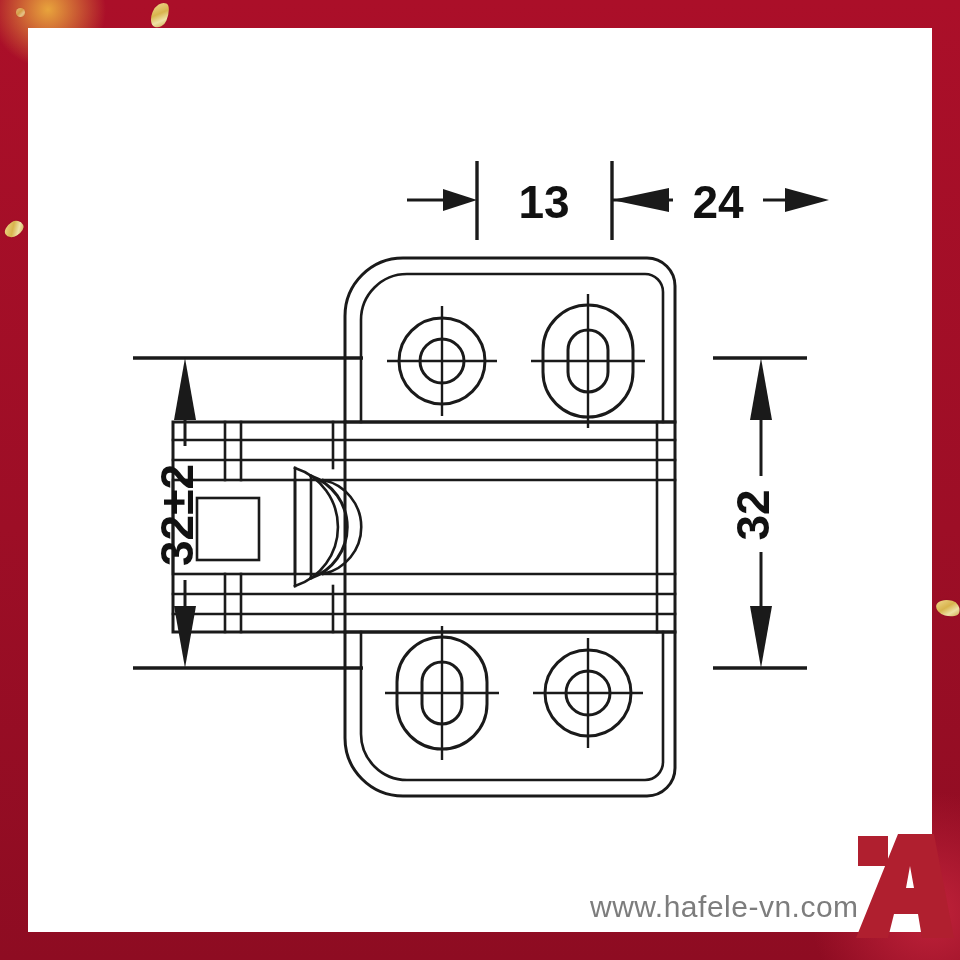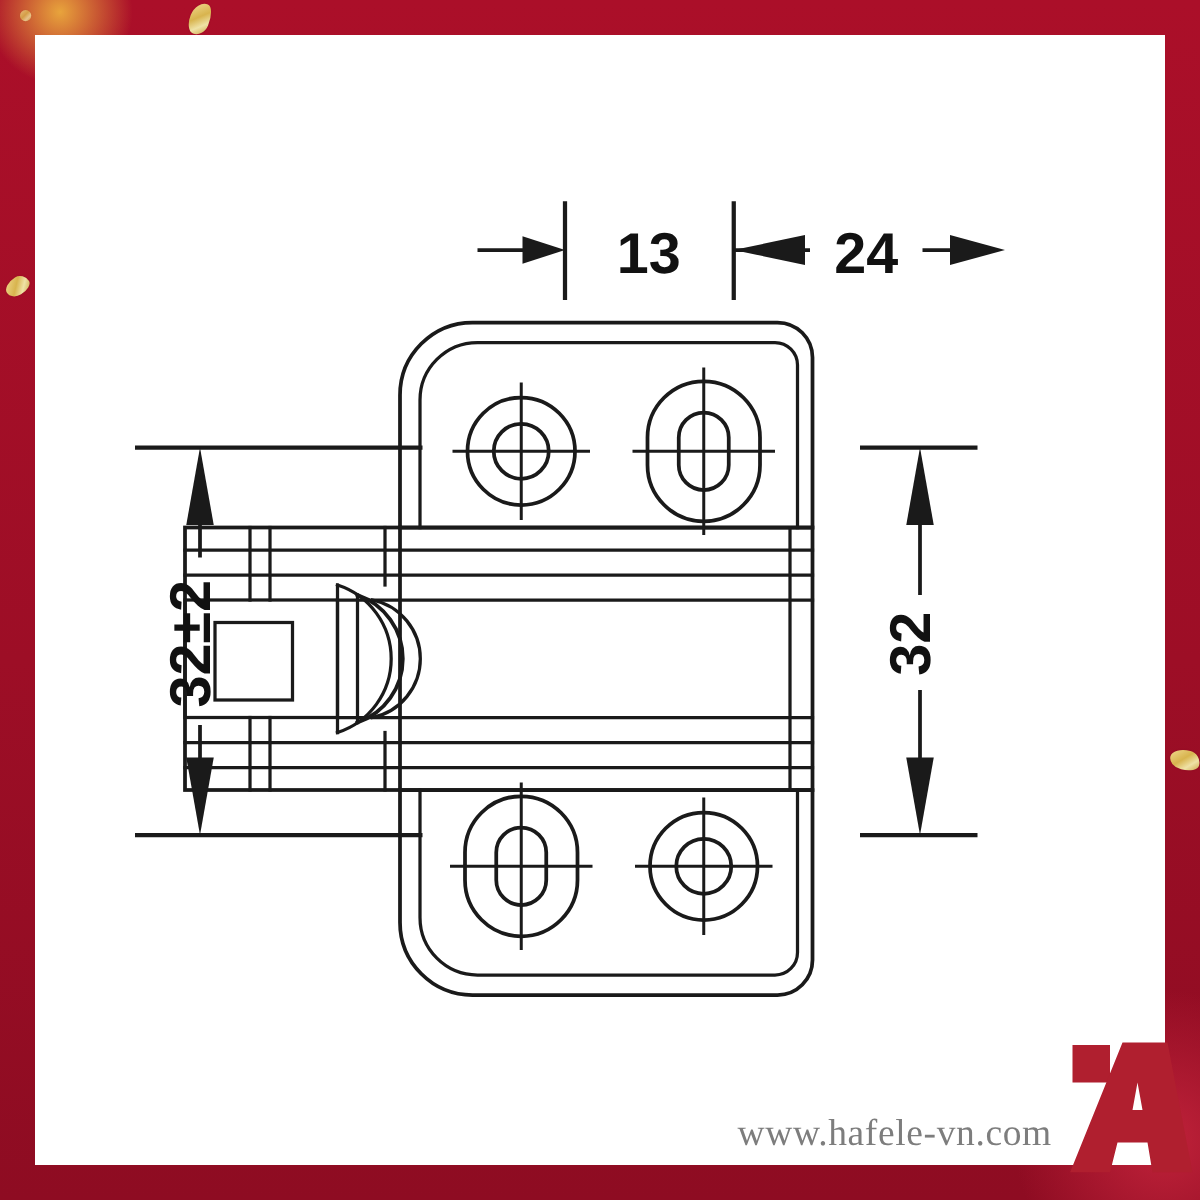--- a/index.html
+++ b/index.html
@@ -43,39 +43,39 @@
     position: absolute;
     z-index: 1;
     background: linear-gradient(135deg, #f3dc94 0%, #d8b44e 45%, #efe2a6 70%, #c9a23f 100%);
     border-radius: 60% 40% 55% 45% / 50% 60% 40% 50%;
     box-shadow: 0 0 2px rgba(0,0,0,0.08);
   }
 
   
   #drawing {
     position: absolute;
-    left: 20px;
+    left: 45px;
     top: 28px;
     width: 796px;
     height: 904px;
     z-index: 3;
     border-radius: 21px;
   }
   #drawing svg { display: block; }
 
   
   #watermark {
     position: absolute;
     z-index: 4;
     left: 590px;
     top: 890px;
     font-size: 30px;
     letter-spacing: 0.5px;
     color: #7d7d7d;
-    font-family: Liberation Serif, serif;
+    font-family: Liberation Sans, sans-serif;
     white-space: nowrap;
   }
   #logo {
     position: absolute;
     z-index: 4;
     left: 848px;
     top: 832px;
     width: 106px;
     height: 106px;
   }

